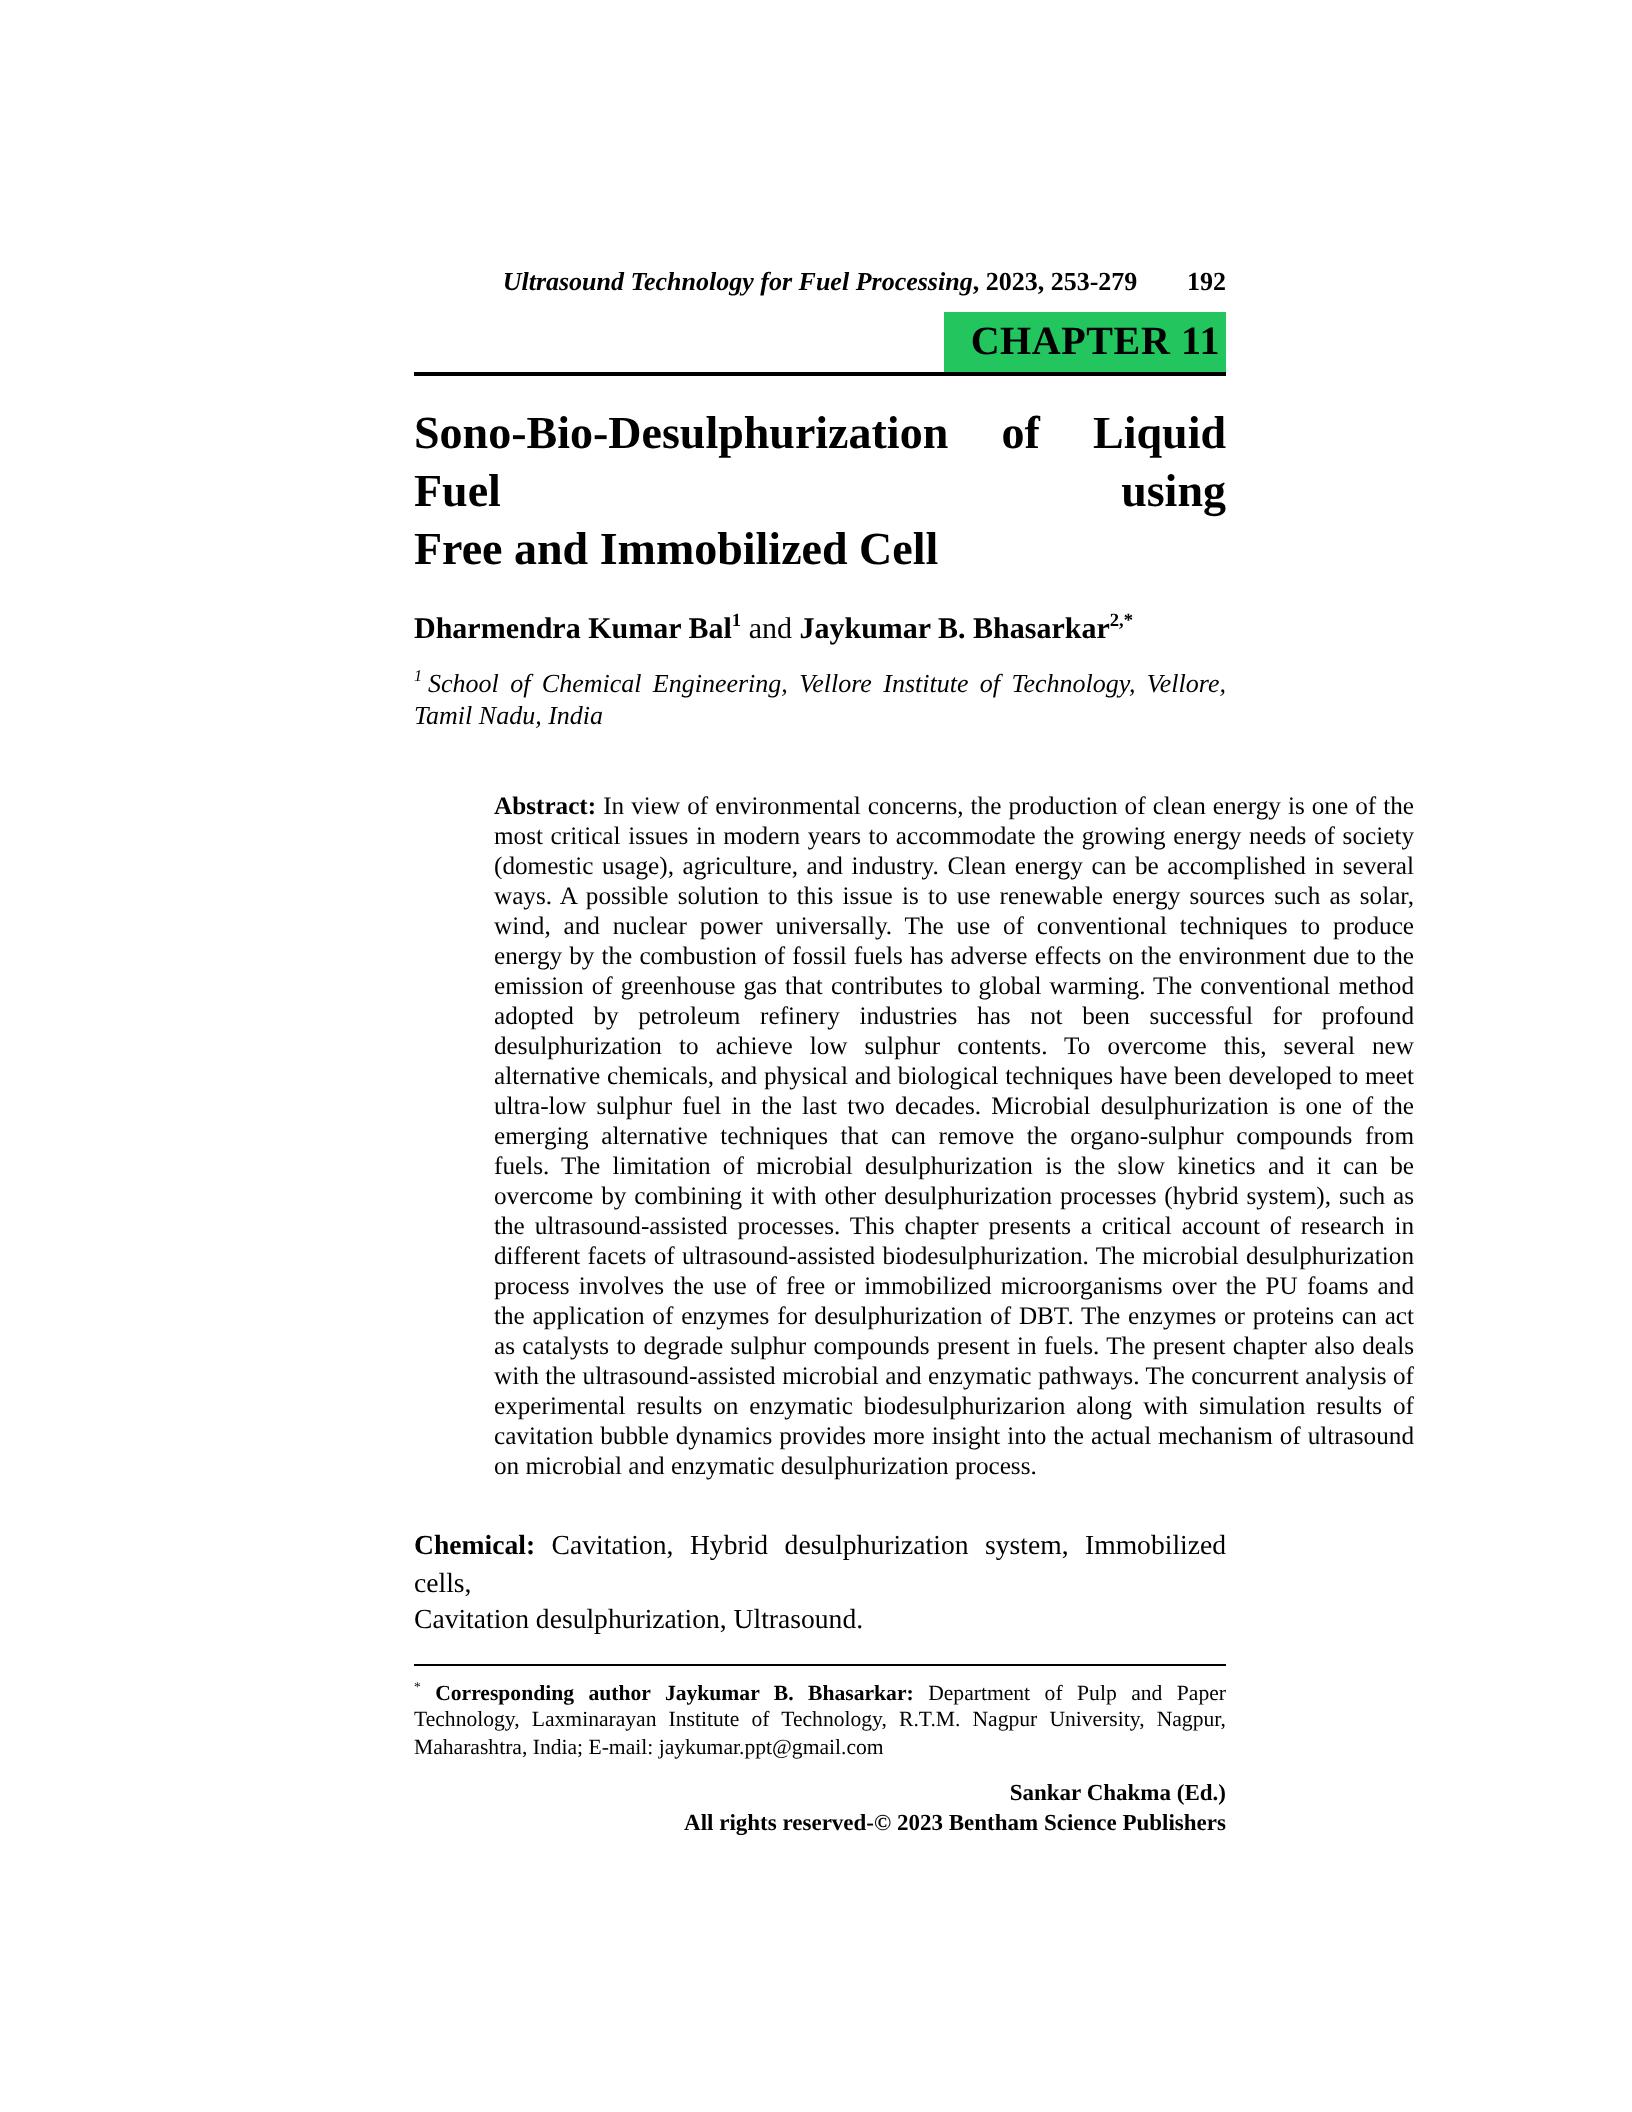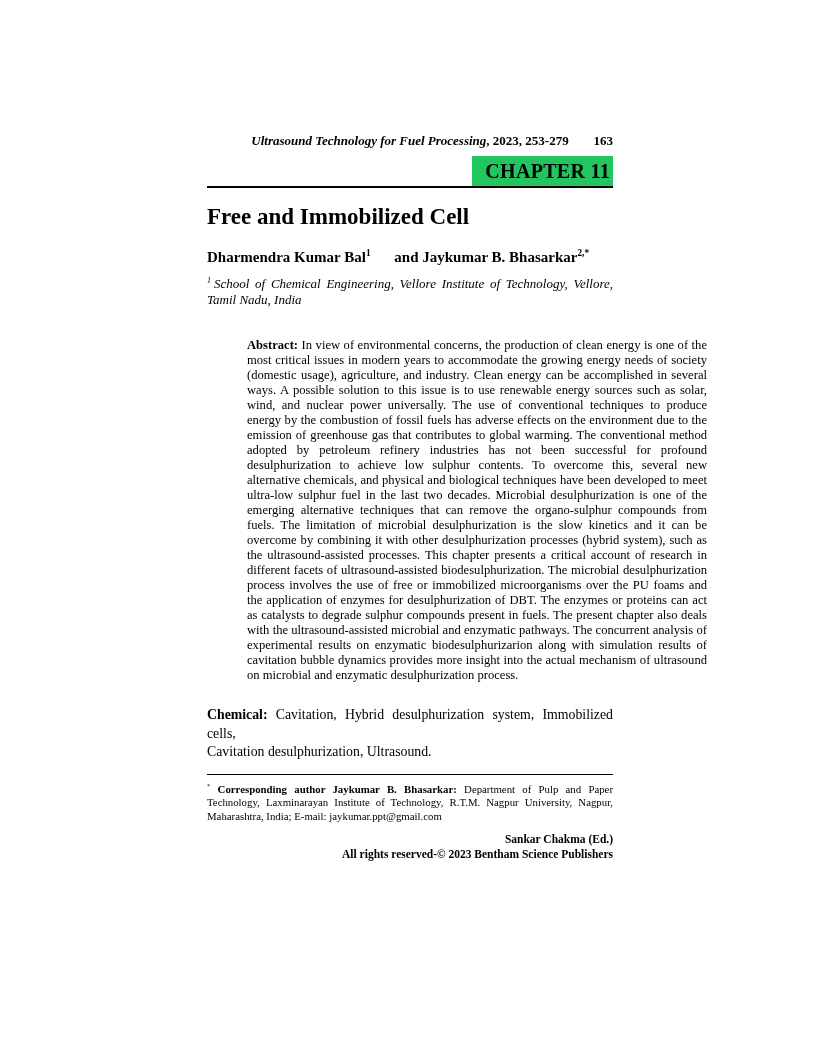--- a/index.html
+++ b/index.html
@@ -33,21 +33,21 @@
     letter-spacing: 0.3px;
   }
 
   
   .chapter-title { margin: 14px 0 0 0; font-size: 23px; font-weight: bold; line-height: 29px; }
   .title-line-1 { display: block; text-align: justify; text-align-last: justify; }
   .title-line-2 { display: block; }
 
   
   .authors-line { margin-top: 17px; font-size: 15px; font-weight: bold; line-height: 19px; }
-  .authors-line .connector { font-weight: bold; margin-left: 20px; }
+  .authors-line .connector { font-weight: normal; }
   sup { font-size: 62%; line-height: 0; }
 
   
   .affiliations { margin-top: 9px; }
   .affiliation { margin: 0 0 3px 0; font-style: italic; font-size: 13px; line-height: 16px; text-align: justify; }
   .affil-text { margin-left: 3px; }
 
   
   .abstract {
     margin: 30px 0 12px 40px;
@@ -73,28 +73,29 @@
   .page-footer { margin-top: 9px; text-align: right; font-weight: bold; font-size: 11.5px; line-height: 14.5px; }
   .footer-line { display: block; }
 </style>
 </head>
 <body>
 
 <div class="page">
 
   <div class="header-row">
     <span class="running-title">Ultrasound Technology for Fuel Processing</span><span class="running-meta">, 2023, 253-279</span>
-    <span class="page-number">163</span>
+    <span class="page-number">192</span>
   </div>
 
   <div class="chapter-row">
     <div class="chapter-box">CHAPTER 11</div>
   </div>
 
   <h1 class="chapter-title">
+    <span class="title-line-1">Sono-Bio-Desulphurization of Liquid Fuel using</span>
     <span class="title-line-2">Free and Immobilized Cell</span>
   </h1>
 
   <div class="authors-line">
     <span>Dharmendra Kumar Bal</span><sup>1</sup><span class="connector"> and </span><span>Jaykumar B. Bhasarkar</span><sup>2,*</sup>
   </div>
 
   <div class="affiliations">
     <p class="affiliation"><sup>1</sup><span class="affil-text">School of Chemical Engineering, Vellore Institute of Technology, Vellore, Tamil Nadu, India</span></p>
   </div>

